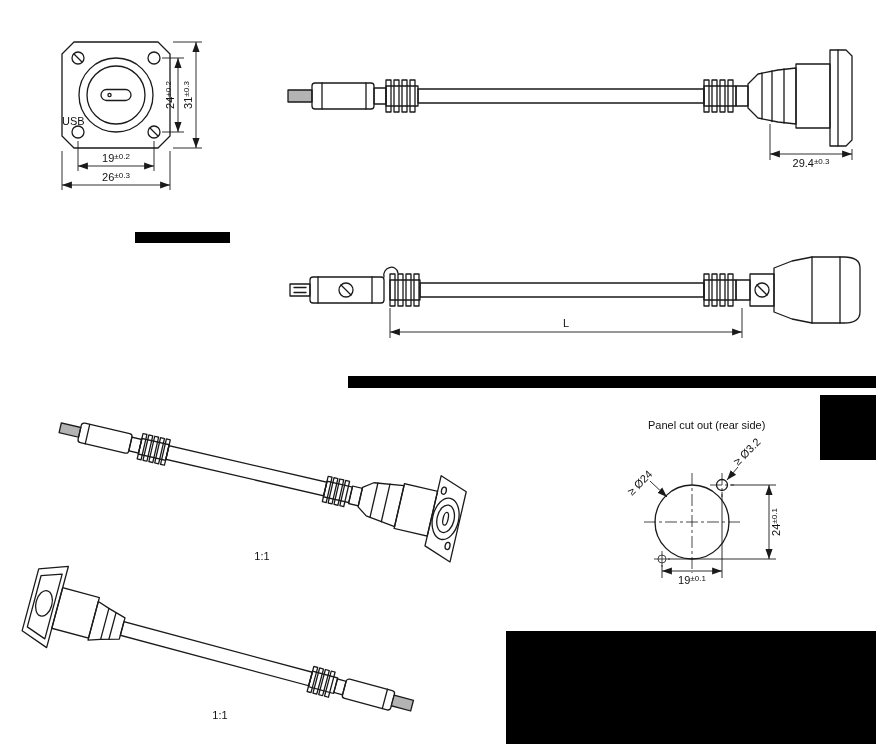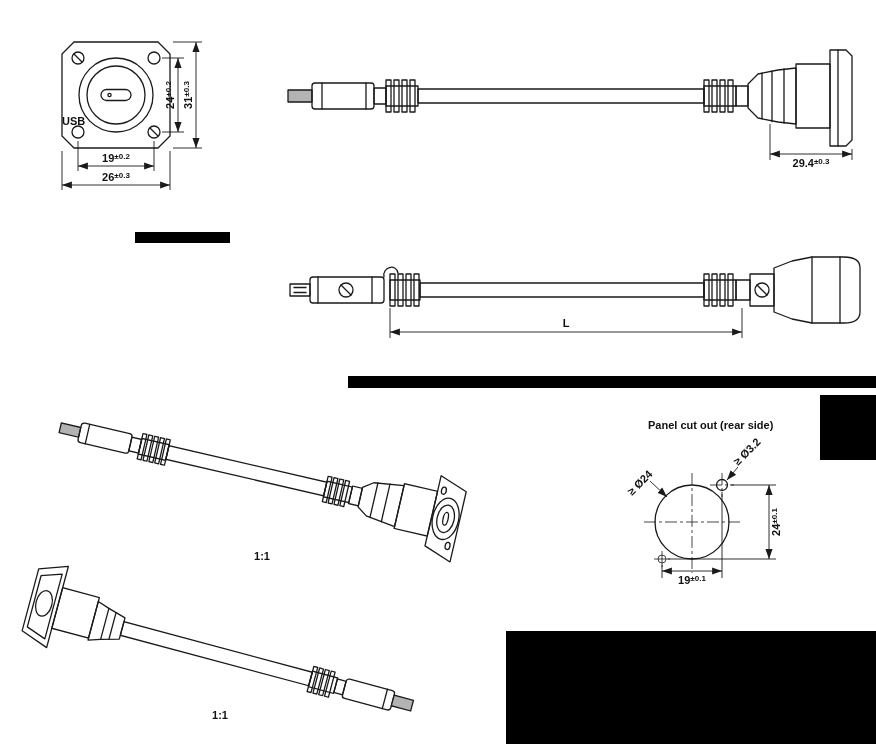--- a/index.html
+++ b/index.html
@@ -1,17 +1,17 @@
 <!DOCTYPE html>
 <html><head>
 <meta charset="utf-8">
 <style>
   html,body{margin:0;padding:0;background:#ffffff;}
   .canvas{position:relative;width:876px;height:744px;background:#ffffff;overflow:hidden;
-          font-family:"Liberation Sans",sans-serif;font-weight:bold;}
+          font-family:"Liberation Sans",sans-serif;}
   .canvas svg{position:absolute;left:0;top:0;}
   svg text{font-family:"Liberation Sans",sans-serif;}
   .ln{stroke:#1a1a1a;fill:none;stroke-width:1.3;stroke-linejoin:round;stroke-linecap:round;}
   .thin{stroke:#1a1a1a;fill:none;stroke-width:0.8;}
   .dim{stroke:#1a1a1a;fill:none;stroke-width:0.9;}
   .cl{stroke:#1a1a1a;fill:none;stroke-width:0.8;stroke-dasharray:12 3 3 3;}
   .txt{fill:#111111;stroke:none;font-size:11px;}
   .red{fill:#000000;stroke:none;}
 </style>
 </head>

